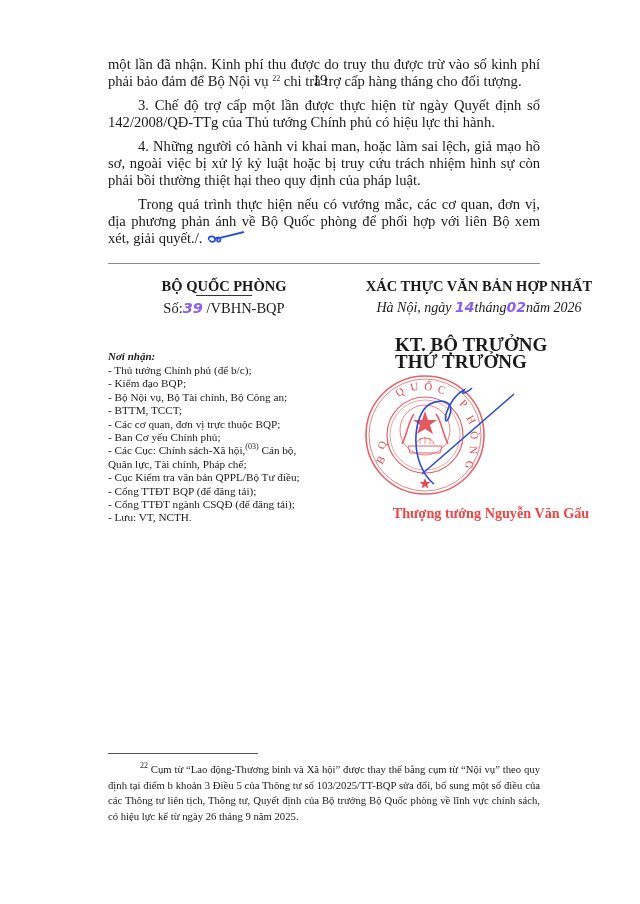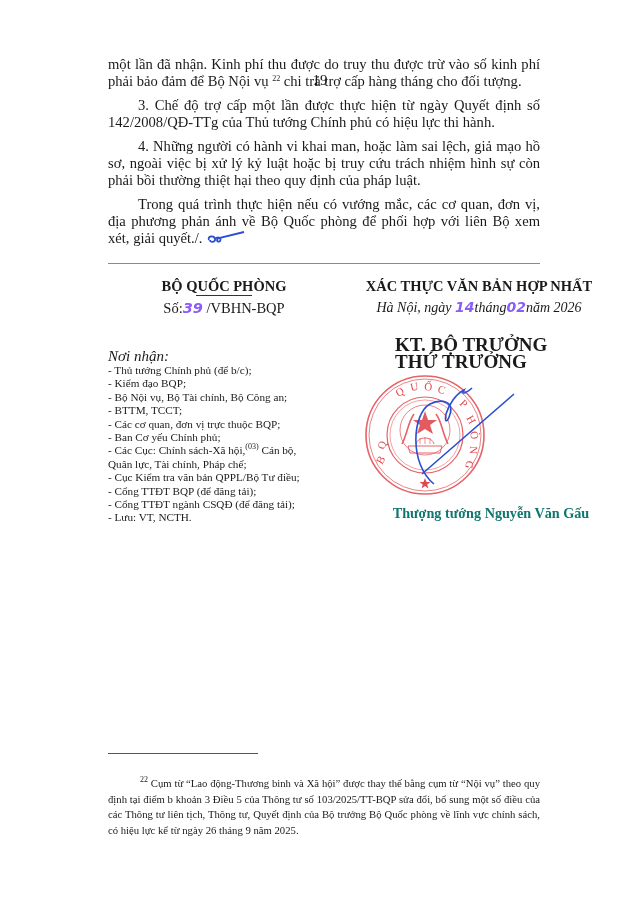--- a/index.html
+++ b/index.html
@@ -14,25 +14,25 @@
   .left-head { position: absolute; left: 150px; width: 148px; top: 277px; text-align: center; }
   .org { font-weight: bold; font-size: 14.5px; line-height: 18px; }
   .org-underline { width: 56px; height: 1px; background: #333; margin: 0 auto; }
   .docno { font-size: 14.5px; line-height: 20px; margin-top: 2px; }
   .hand { font-family: "DejaVu Sans", sans-serif; font-style: italic; color: #8b5cf6; font-weight: bold; }
   .right-head { position: absolute; left: 354px; width: 250px; top: 277px; text-align: center; }
   .auth-title { font-weight: bold; font-size: 14.5px; line-height: 18px; }
   .date-line { font-style: italic; font-size: 14px; line-height: 20px; margin-top: 2px; }
   .signer-block { position: absolute; left: 395px; width: 200px; top: 336px; text-align: left; font-weight: bold; font-size: 19px; line-height: 17px; }
   .recipients { position: absolute; left: 108px; top: 349px; width: 240px; font-size: 11.2px; line-height: 13.4px; }
-  .recipients .title { font-weight: normal; font-style: italic; font-size: 15px; line-height: 15px; }
+  .recipients .title { font-weight: bold; font-style: italic; font-size: 11px; line-height: 15px; }
   .stamp { position: absolute; left: 364px; top: 374px; width: 122px; height: 122px; }
-  .signer-name { position: absolute; left: 376px; width: 230px; top: 505px; font-weight: bold; color: #0f766e; font-size: 14.2px; text-align: center; }
+  .signer-name { position: absolute; left: 376px; width: 230px; top: 505px; font-weight: bold; color: #ef4444; font-size: 14.2px; text-align: center; }
   .fn-sep { position: absolute; left: 108px; top: 753px; width: 150px; height: 1px; background: #555; }
-  .footnote { position: absolute; left: 108px; top: 762px; width: 432px; font-size: 10.7px; line-height: 15.5px; text-align: justify; margin-top: 14px; }
+  .footnote { position: absolute; left: 108px; top: 762px; width: 432px; font-size: 10.7px; line-height: 15.5px; text-align: justify; }
   .footnote .fn-first { text-indent: 32px; }
 </style>
 </head>
 <body>
 
 <div class="page-num">19</div>
 
 <div class="body-text" style="top:56px;">
   <p><span>một lần đã nhận. Kinh phí thu được do truy thu được trừ vào số kinh phí phải bảo đảm để Bộ Nội vụ </span><sup>22</sup><span> chi trả trợ cấp hàng tháng cho đối tượng.</span></p>
   <p class="indent">3. Chế độ trợ cấp một lần được thực hiện từ ngày Quyết định số 142/2008/QĐ-TTg của Thủ tướng Chính phủ có hiệu lực thi hành.</p>

